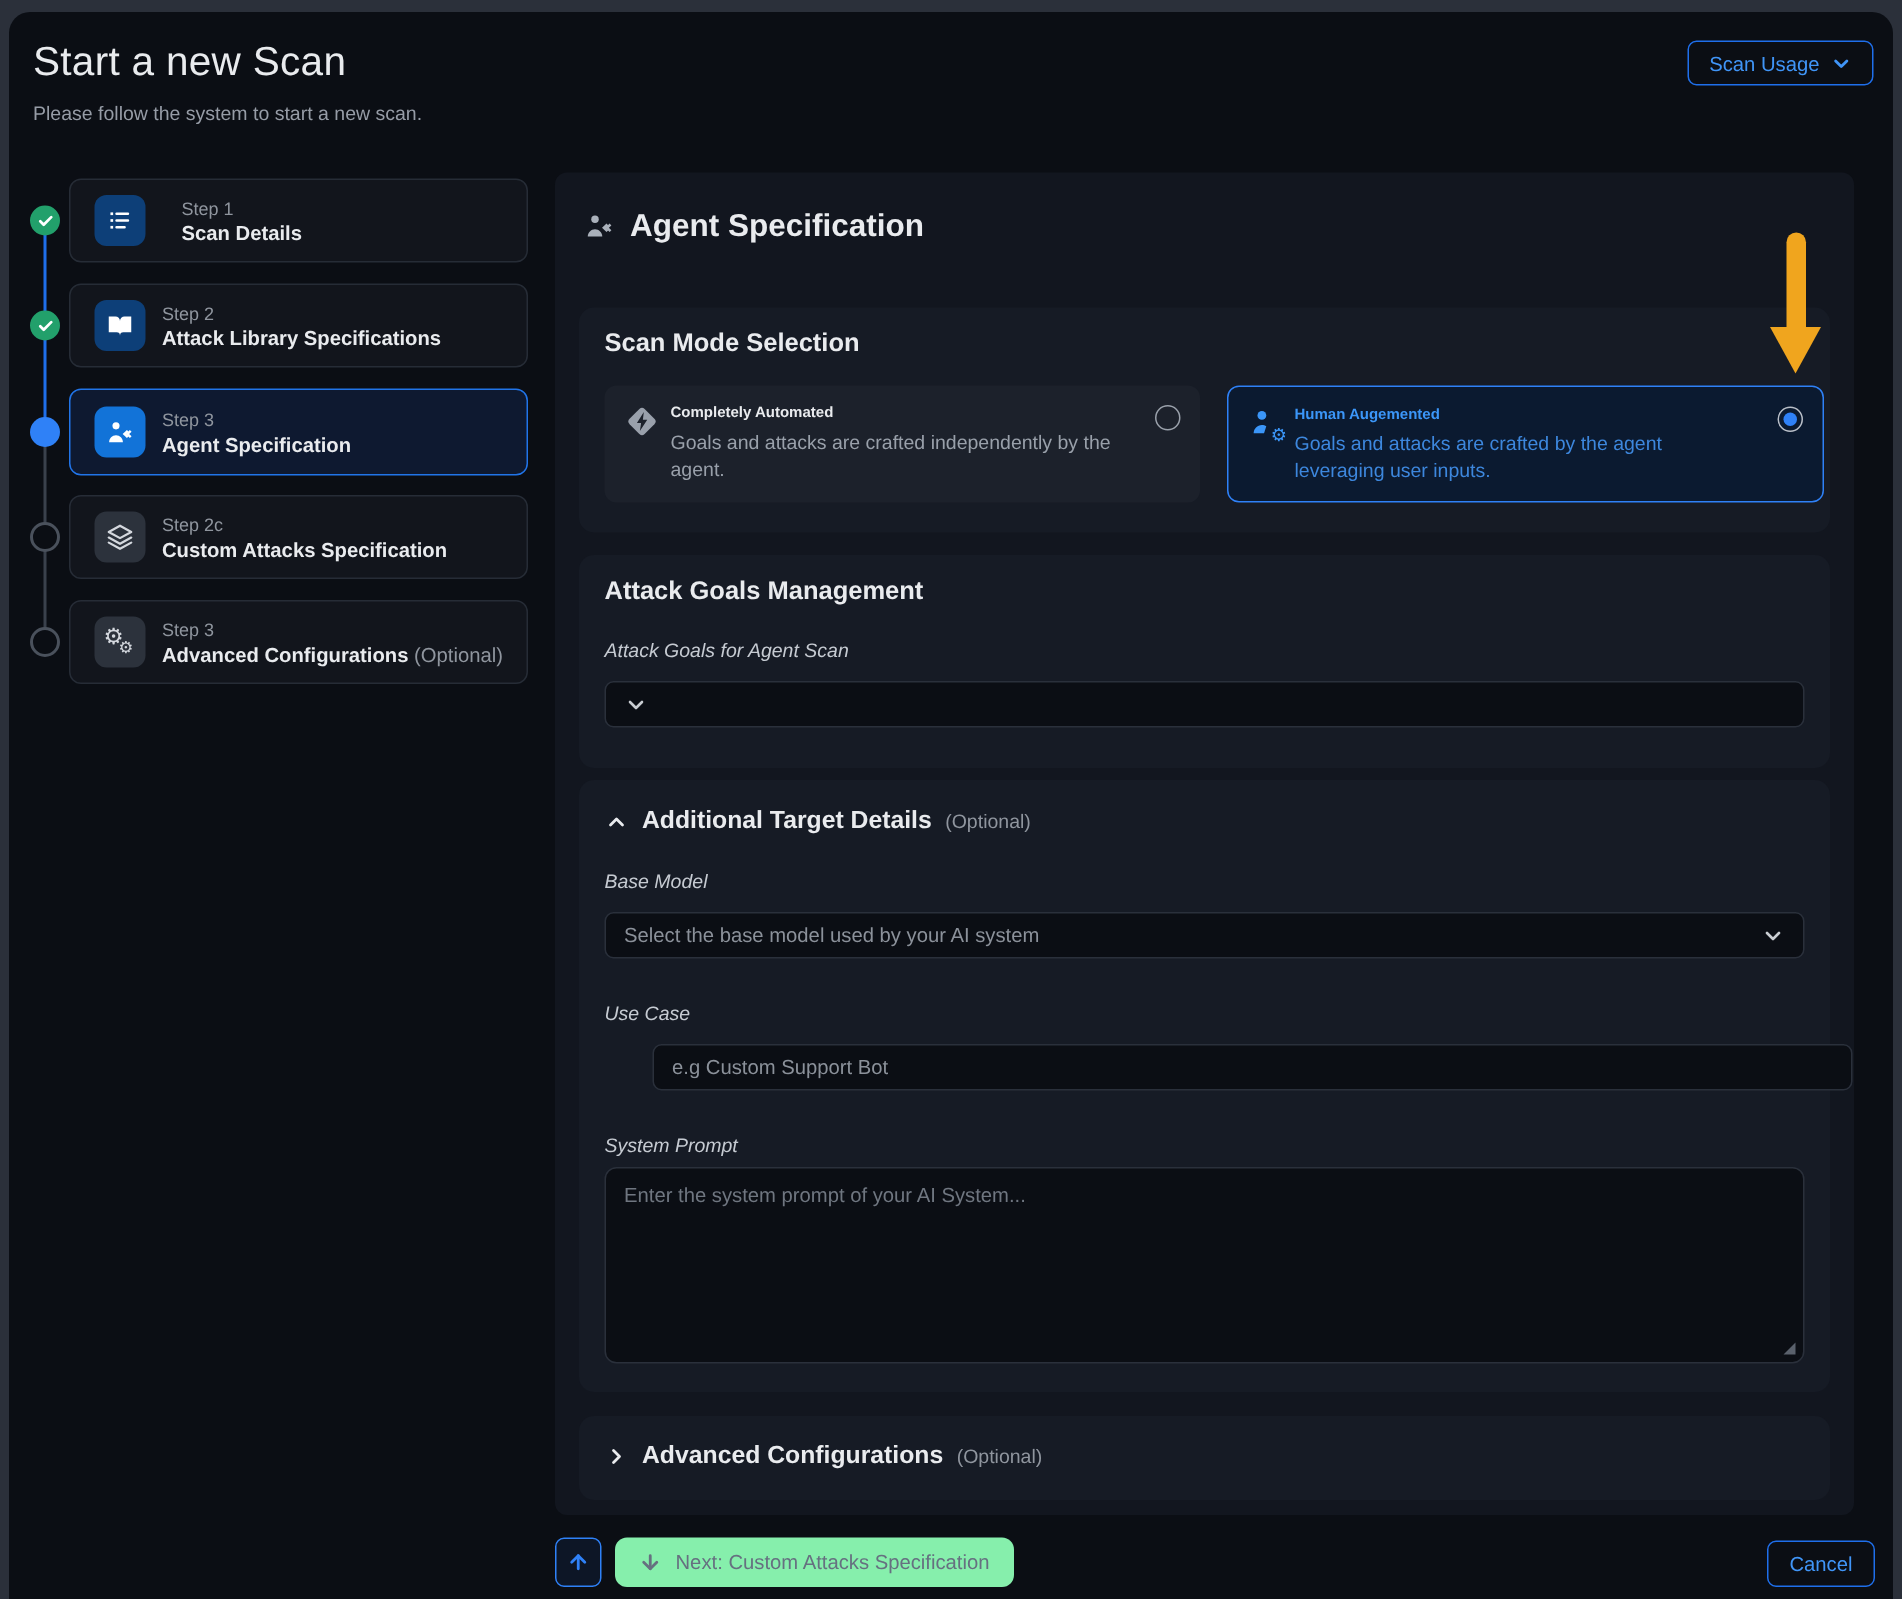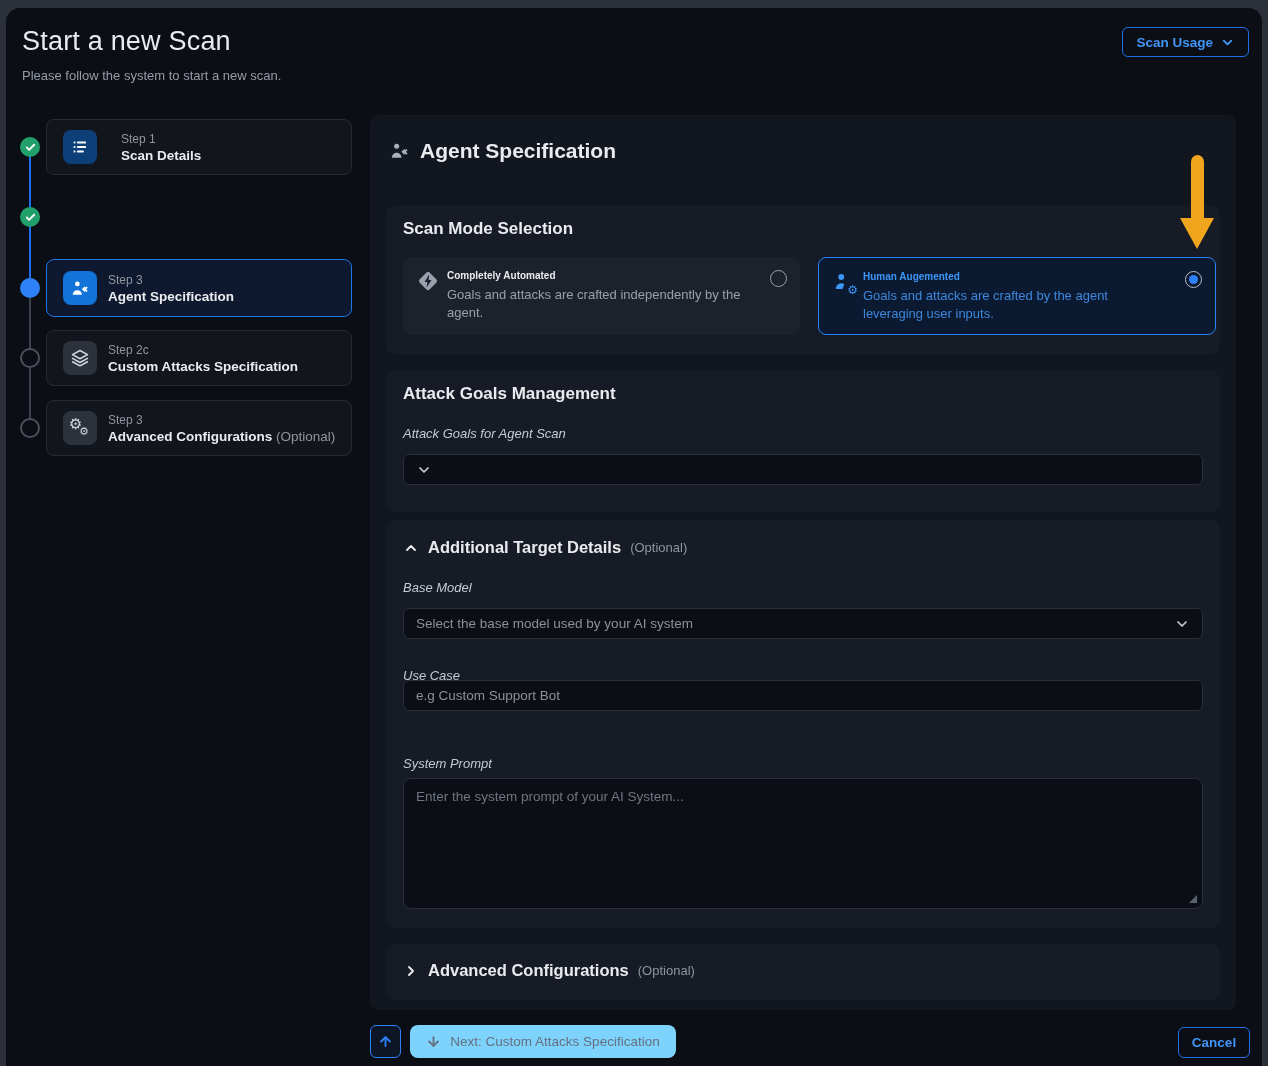--- a/index.html
+++ b/index.html
@@ -3,21 +3,21 @@
 <meta charset="utf-8">
 <style>
   * { margin:0; padding:0; box-sizing:border-box; }
   html,body { width:1268px; height:1066px; background:#2b303a; font-family:"Liberation Sans", sans-serif; overflow:hidden; }
   .page { position:absolute; left:6px; top:8px; width:1256px; height:1058px; background:#0b0e14; border-radius:14px 14px 0 0; }
 
   
   .hdr-title { position:absolute; left:16px; top:18px; font-size:27px; font-weight:500; color:#e9ebee; letter-spacing:.2px; }
   .hdr-sub   { position:absolute; left:16px; top:60px; font-size:13px; color:#969ca6; }
   .scan-usage { position:absolute; right:13px; top:19px; height:30px; padding:0 13px; display:flex; align-items:center; gap:7px;
-    background:transparent; border:1px solid #1f6feb; border-radius:6px; color:#4095f7; font-size:13.5px; font-weight:700; cursor:pointer; font-family:inherit; }
+    background:transparent; border:1px solid #1f6feb; border-radius:6px; color:#4095f7; font-size:13.5px; font-weight:400; cursor:pointer; font-family:inherit; }
 
   
   .tl-line { position:absolute; width:2px; left:23px; }
   .tl-line.blue { background:#1f6feb; }
   .tl-line.gray { background:#3a414c; }
   .tl-node { position:absolute; left:14px; width:20px; height:20px; border-radius:50%; display:flex; align-items:center; justify-content:center; }
   .tl-node.done { background:#22a06b; }
   .tl-node.current { background:#2f81f7; }
   .tl-node.pending { background:#0b0e14; border:2px solid #4a515c; }
 
@@ -65,24 +65,24 @@
   textarea.big::placeholder { color:#6f7680; }
   .resize-grip { position:absolute; width:0; height:0; border-left:8px solid transparent; border-bottom:8px solid #5a616c; }
 
   .sec-toggle-h { position:absolute; left:17px; display:flex; align-items:center; gap:9px; cursor:pointer; }
   .sec-toggle-h b { font-size:16.5px; font-weight:700; color:#e9ebee; }
   .sec-toggle-h .opt { font-size:13px; color:#8f959e; }
 
   
   .up-btn { position:absolute; left:364px; top:1017px; width:31px; height:33px; background:#0d1626; border:1px solid #2f81f7; border-radius:6px;
     display:flex; align-items:center; justify-content:center; cursor:pointer; }
-  .next-btn { position:absolute; left:404px; top:1017px; width:266px; height:33px; background:#7dd3fc; border:none; border-radius:8px;
+  .next-btn { position:absolute; left:404px; top:1017px; width:266px; height:33px; background:#86efac; border:none; border-radius:8px;
     display:flex; align-items:center; justify-content:center; gap:9px; color:#667080; font-size:13.5px; font-family:inherit; cursor:default; }
   .cancel-btn { position:absolute; left:1172px; top:1019px; width:72px; height:31px; background:transparent; border:1px solid #1f6feb; border-radius:6px;
-    color:#4095f7; font-size:13.5px; font-weight:700; font-family:inherit; cursor:pointer; }
+    color:#4095f7; font-size:13.5px; font-weight:400; font-family:inherit; cursor:pointer; }
 
   
   .pointer-arrow { position:absolute; pointer-events:none; }
   .pointer-arrow .shaft { position:absolute; left:1185px; top:147px; width:13px; height:64px; background:#f0a51e; border-radius:7px 7px 0 0; }
   .pointer-arrow .head { position:absolute; left:1174px; top:210px; width:0; height:0;
     border-left:17px solid transparent; border-right:17px solid transparent; border-top:31px solid #f0a51e; }
 
   .gear-glyph { font-family:"DejaVu Sans", sans-serif; line-height:1; }
 </style>
 </head>
@@ -125,20 +125,32 @@
           <rect x="3.5" y="10.8" width="2.4" height="2.4" fill="#fff" stroke="none"></rect>
           <rect x="3.5" y="16.8" width="2.4" height="2.4" fill="#fff" stroke="none"></rect>
       </svg>
     </div>
     <div class="step-text">
       <div class="step-label">Step 1</div>
       <div class="step-title"><span>Scan Details</span></div>
     </div>
   </div>
 
+  <div class="step-card" style="top:181px;">
+    <div class="step-ic blue">
+      <svg width="18" height="18" viewBox="0 0 24 24" fill="#fff">
+          <path d="M2 4h6a4 4 0 0 1 4 4v13a3 3 0 0 0-3-3H2z"></path>
+          <path d="M22 4h-6a4 4 0 0 0-4 4v13a3 3 0 0 1 3-3h7z"></path>
+        </svg>
+    </div>
+    <div class="step-text">
+      <div class="step-label">Step 2</div>
+      <div class="step-title"><span>Attack Library Specifications</span></div>
+    </div>
+  </div>
 
   <div class="step-card active" style="top:251px;">
     <div class="step-ic bright">
       <svg width="19" height="19" viewBox="0 0 24 24" fill="#fff">
         <circle cx="8" cy="6.2" r="3"></circle>
           <path d="M2.2 20c0-3.3 2.6-5.9 5.8-5.9s5.8 2.6 5.8 5.9z"></path>
         <path d="M17.2 9.6 13.6 13l3.6 3.4 1.5-1.5-2-1.9 2-1.9z"></path>
           <path d="M21.2 9.6 17.6 13l3.6 3.4 1.4-1.5-2-1.9 2-1.9z" transform="translate(-1.5 0)"></path>
       </svg>
     </div>
@@ -242,21 +254,21 @@
       <div class="select" style="top:88px;">
         <span class="ph">Select the base model used by your AI system</span>
         <span style="display:flex">
           <svg width="16" height="16" viewBox="0 0 24 24" fill="none" stroke="#c9cdd2" stroke-width="2.6" stroke-linecap="round" stroke-linejoin="round">
               <polyline points="6 9 12 15 18 9"></polyline>
             </svg>
         </span>
       </div>
 
       <div class="lbl" style="top:148px;">Use Case</div>
-      <input class="txt-input" style="top: 160px;" placeholder="e.g Custom Support Bot">
+      <input class="txt-input" style="top: 176px; margin-left: 32px;" placeholder="e.g Custom Support Bot">
 
       <div class="lbl" style="top:236px;">System Prompt</div>
       <textarea class="big" style="top: 258px;" placeholder="Enter the system prompt of your AI System..."></textarea>
       <span class="resize-grip" style="left:803px;top:375px;"></span>
     </div>
 
     <div class="section" style="top:829px;height:56px;">
       <div class="sec-toggle-h" style="top:17px;">
         <span style="display:flex">
           <svg width="16" height="16" viewBox="0 0 24 24" fill="none" stroke="#e9ebee" stroke-width="2.8" stroke-linecap="round" stroke-linejoin="round">

